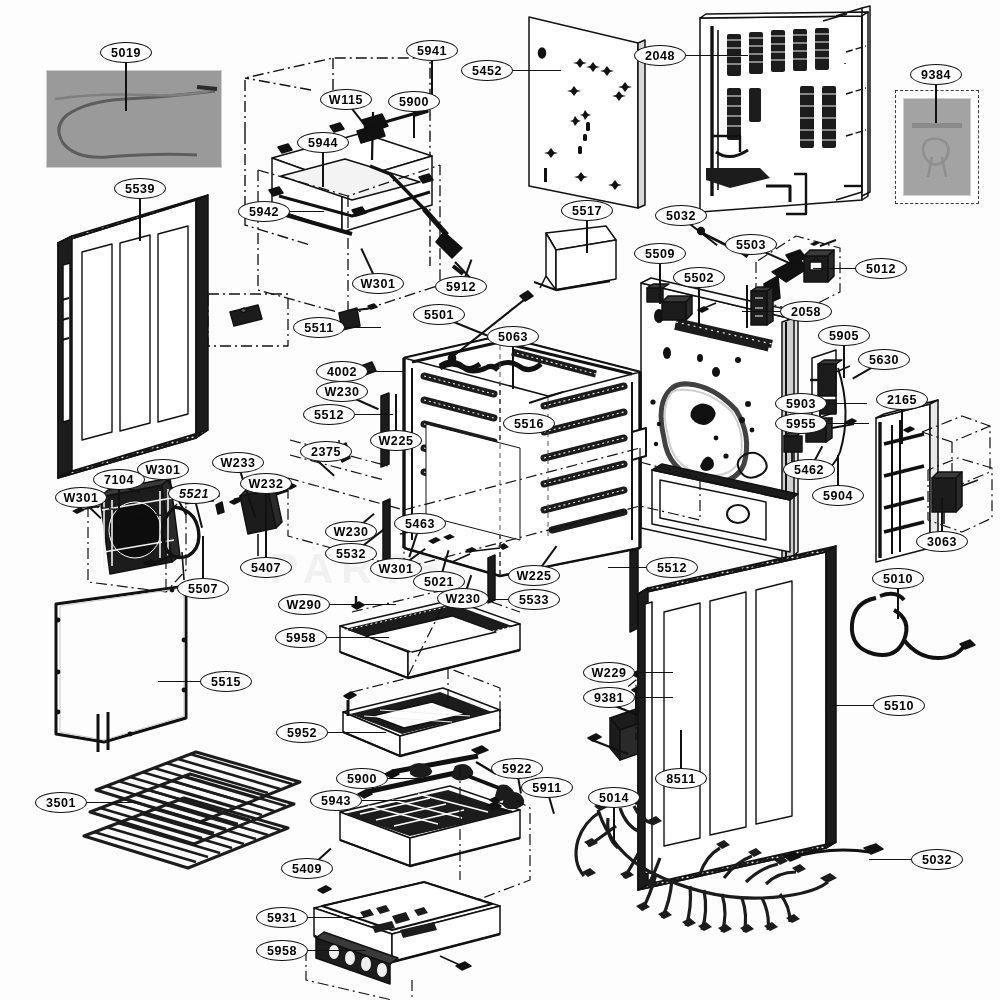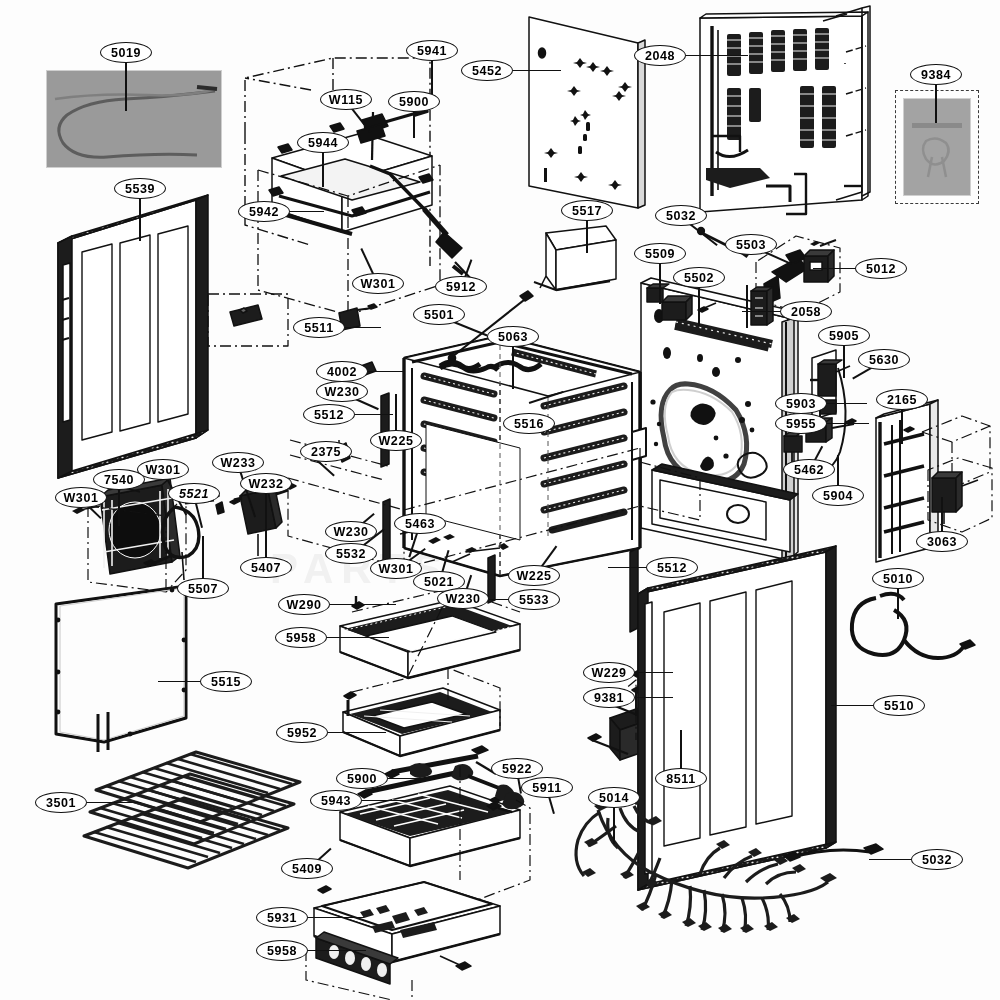--- a/index.html
+++ b/index.html
@@ -882,21 +882,21 @@
       <div class="callout" style="left: 300px; top: 441px;">2375</div>
       <div class="lead diag" style="left: 309px; top: 451.5px; width: 34px; transform: rotate(42deg);"></div>
       <div class="callout" style="left: 783px; top: 459px;">5462</div>
       <div class="lead diag" style="left: 809px; top: 469.5px; width: 28px; transform: rotate(-62deg);"></div>
       <div class="callout" style="left: 212px; top: 452px;">W233</div>
       <div class="lead diag" style="left: 238px; top: 462.5px; width: 56px; transform: rotate(72deg);"></div>
       <div class="callout" style="left: 137px; top: 459px;">W301</div>
       <div class="lead diag" style="left: 163px; top: 469.5px; width: 50px; transform: rotate(62deg);"></div>
       <div class="callout" style="left: 240px; top: 473px;">W232</div>
       <div class="lead v" style="left: 265.2px; top: 494px; height: 26px;"></div>
-      <div class="callout" style="left: 93px; top: 469px;">7540</div>
+      <div class="callout" style="left: 93px; top: 469px;">7104</div>
       <div class="lead v" style="left: 118.2px; top: 490px; height: 36px;"></div>
       <div class="callout" style="left: 812px; top: 485px;">5904</div>
       <div class="lead v" style="left: 837.2px; top: 455px; height: 30px;"></div>
       <div class="callout" style="left: 168px; top: 483px; font-style: italic;">5521</div>
       <div class="lead diag" style="left: 194px; top: 493.5px; width: 34px; transform: rotate(76deg);"></div>
       <div class="callout" style="left: 55px; top: 487px;">W301</div>
       <div class="lead diag" style="left: 81px; top: 497.5px; width: 28px; transform: rotate(44deg);"></div>
       <div class="callout" style="left: 916px; top: 531px;">3063</div>
       <div class="lead v" style="left: 941.2px; top: 497px; height: 34px;"></div>
       <div class="callout" style="left: 325px; top: 521px;">W230</div>

